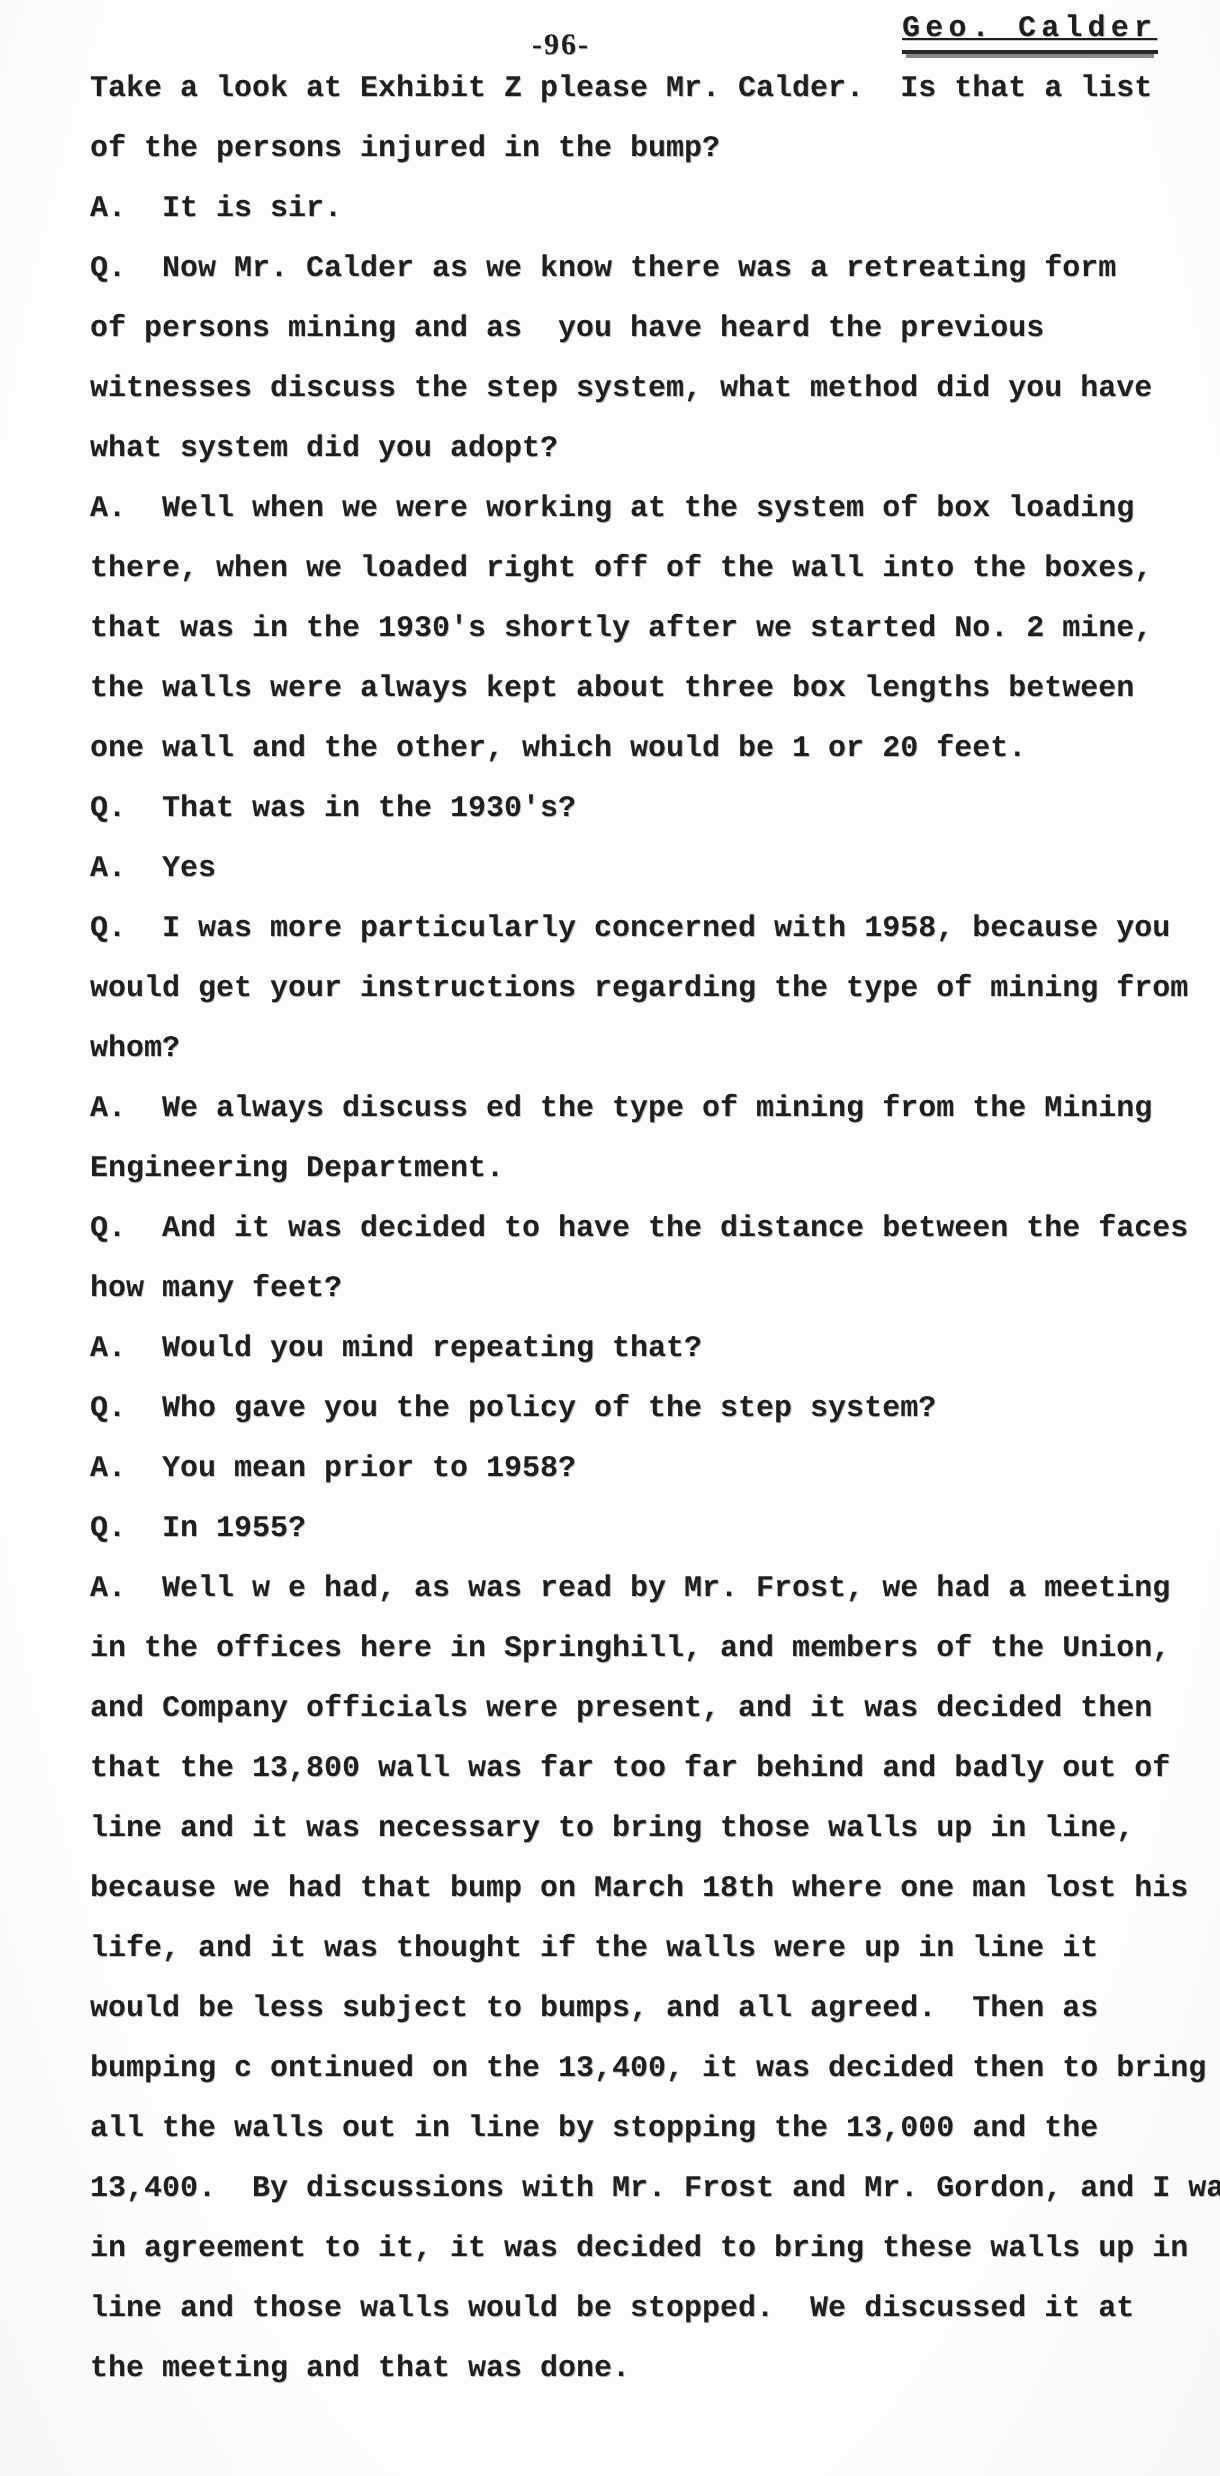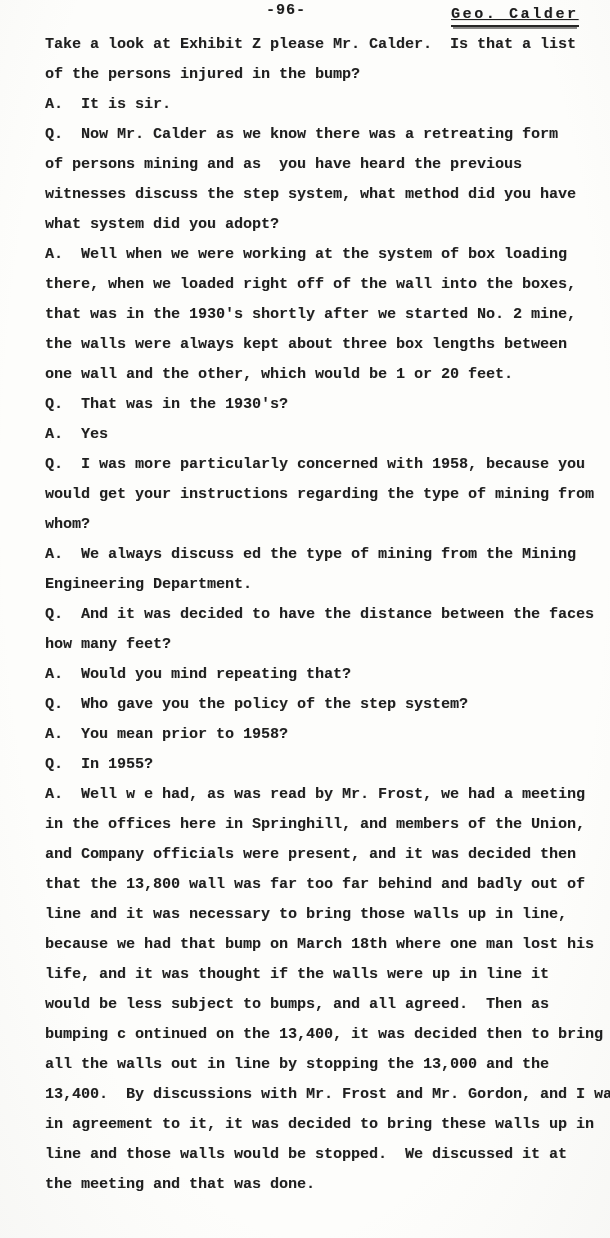--- a/index.html
+++ b/index.html
@@ -24,27 +24,28 @@
   .page-header {
     position: absolute;
     top: 0;
     left: 0;
     width: 610px;
     height: 30px;
   }
   .page-number {
     position: absolute;
     left: 266px;
-    top: 2px;
+    top: 15px;
     font-size: 15px;
     font-weight: bold;
     color: #1e1e1e;
     letter-spacing: 1px;
     white-space: pre;
     text-shadow: 0.4px 0.4px 0 rgba(30,30,30,0.3);
+    font-family: Liberation Serif, serif;
   }
   .witness-name {
     position: absolute;
     left: 451px;
     top: 6px;
     font-size: 15px;
     font-weight: bold;
     color: #1e1e1e;
     letter-spacing: 2.6px;
     white-space: pre;

